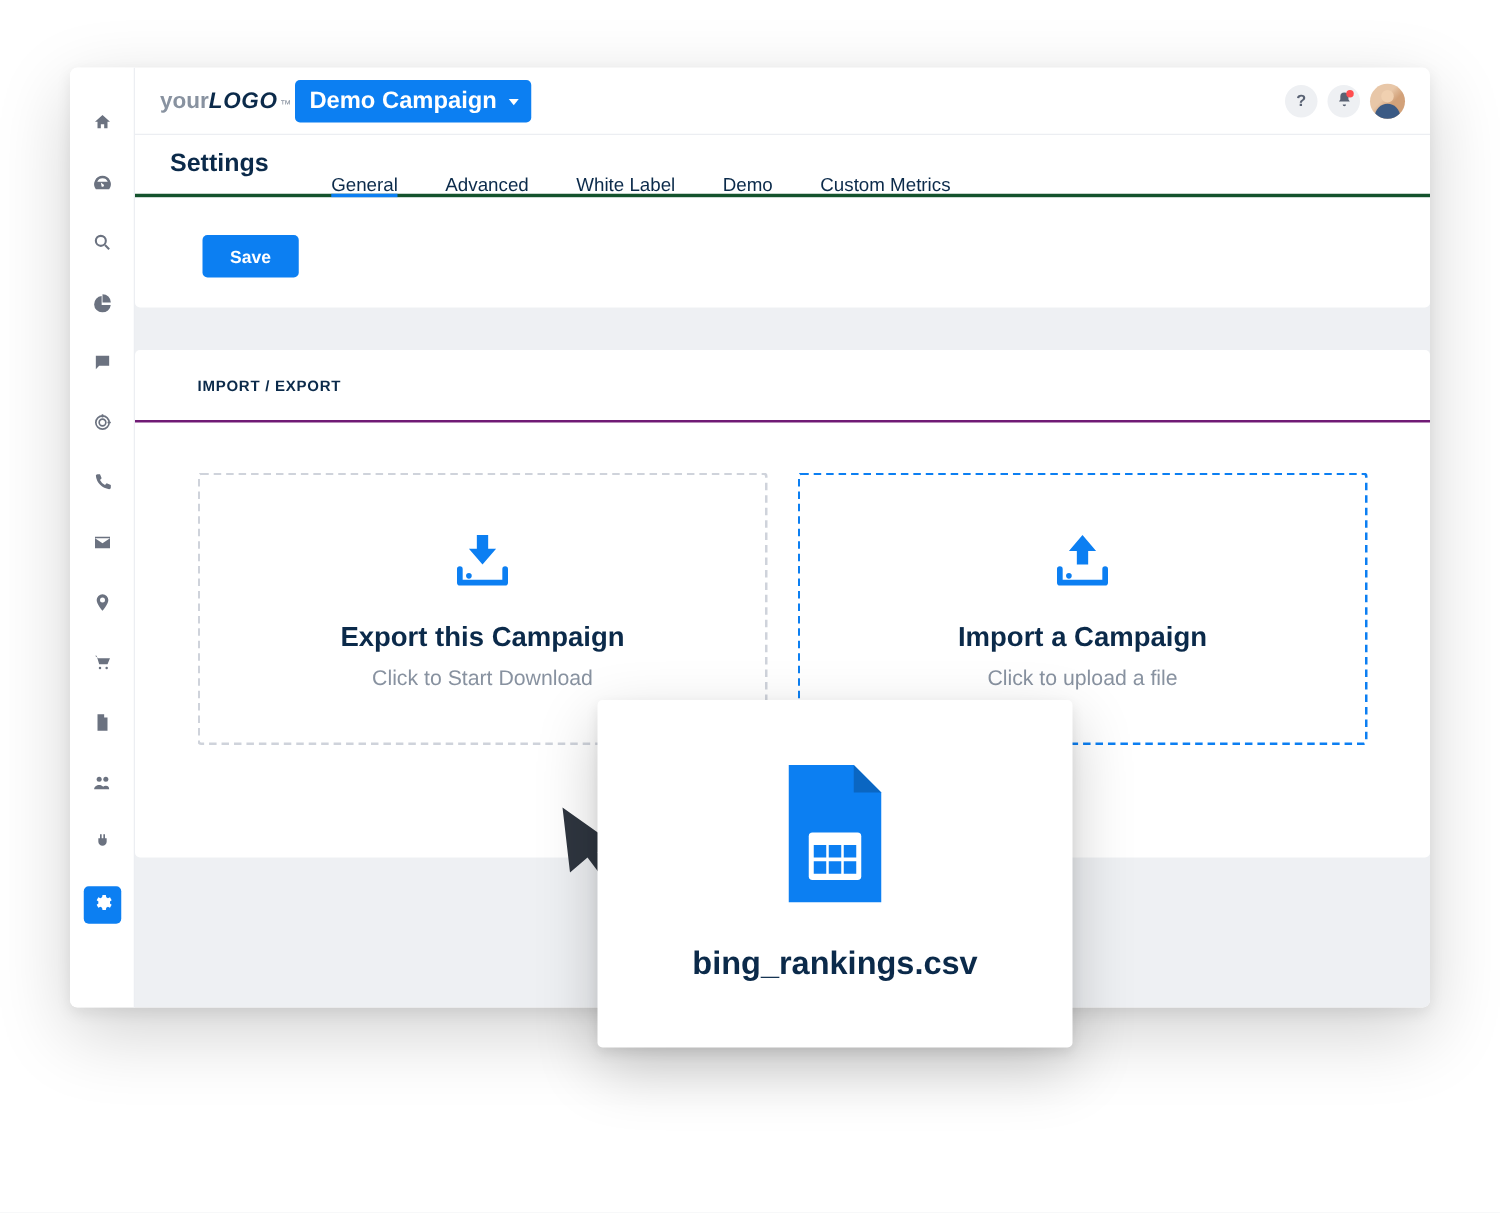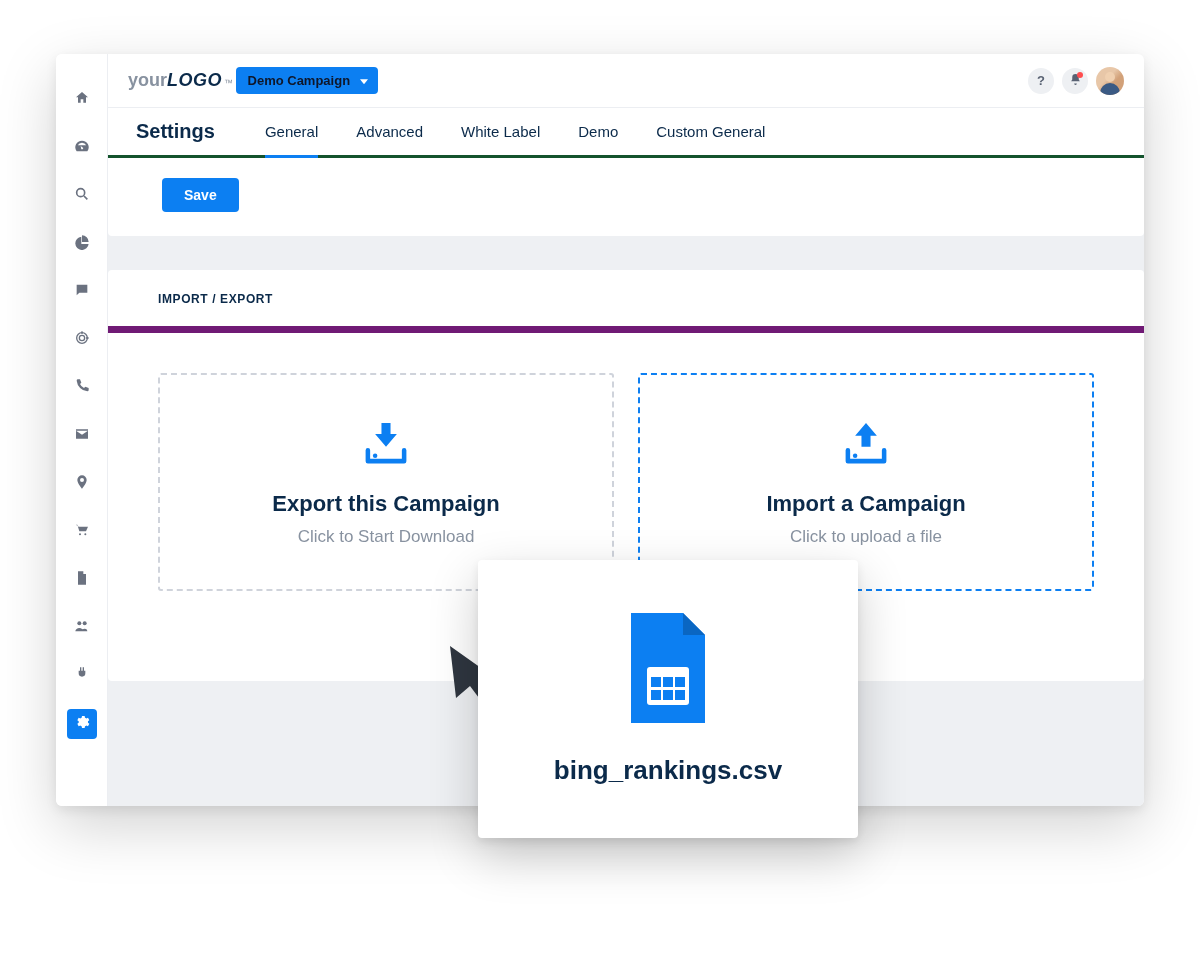--- a/index.html
+++ b/index.html
@@ -73,23 +73,23 @@
     color: #0b2a4a;
     letter-spacing: 0.5px;
     font-style: italic;
     display: flex;
     align-items: baseline;
   }
   .logo .light { color: #8892a0; font-weight: 600; font-style: normal; letter-spacing: 0;}
   .logo .tm { font-size: 9px; color: #8892a0; font-weight: 400; margin-left: 2px; font-style: normal;}
   .campaign-chip {
     background: #0c7ff2;
-    color: #0f172a;
+    color: #ffffff;
     border-radius: 4px;
-    font-size: 13px;
+    font-size: 19px;
     font-weight: 600;
     padding: 6px 28px 6px 12px;
     position: relative;
     cursor: pointer;
   }
   .campaign-chip::after {
     content: "";
     position: absolute;
     right: 10px;
     top: 50%;
@@ -166,21 +166,21 @@
     color: #0b2a4a;
     margin-right: 12px;
   }
   .tab {
     font-size: 15px;
     color: #0b2a4a;
     font-weight: 400;
     cursor: pointer;
     height: 50px;
     display: flex;
-    align-items: center;
+    align-items: flex-end;
     position: relative;
   }
   .tab.active::after {
     content:"";
     position:absolute;
     left:0;right:0;bottom:-1px;
     height:3px;
     background:#0c7ff2;
   }
 
@@ -200,29 +200,30 @@
   }
   .save-btn {
     background:#0c7ff2;
     color:#fff;
     border:none;
     border-radius:4px;
     font-size:14px;
     font-weight:600;
     padding: 9px 22px;
     cursor:pointer;
+    margin-top:10px;
   }
 
   .panel {
     background:#fff;
     margin: 34px 0 0 0;
     border-radius:4px;
   }
   .panel-header{
-    border-bottom:7px solid #701a75;
+    border-bottom:2px solid #701a75;
     padding: 22px 50px 20px;
     font-size:12px;
     font-weight:800;
     letter-spacing:0.6px;
     color:#0b2a4a;
   }
   .panel-body{
     padding: 40px 50px 90px;
     display:flex;
     gap: 24px;
@@ -435,21 +436,21 @@
       <div class="tab">
           <span>Advanced</span>
         </div>
       <div class="tab">
           <span>White Label</span>
         </div>
       <div class="tab">
           <span>Demo</span>
         </div>
       <div class="tab">
-          <span>Custom General</span>
+          <span>Custom Metrics</span>
         </div>
     </div>
 
     <div class="content">
       <div class="white-strip">
         <button class="save-btn">Save</button>
       </div>
 
       <div class="panel">
         <div class="panel-header">IMPORT / EXPORT</div>

